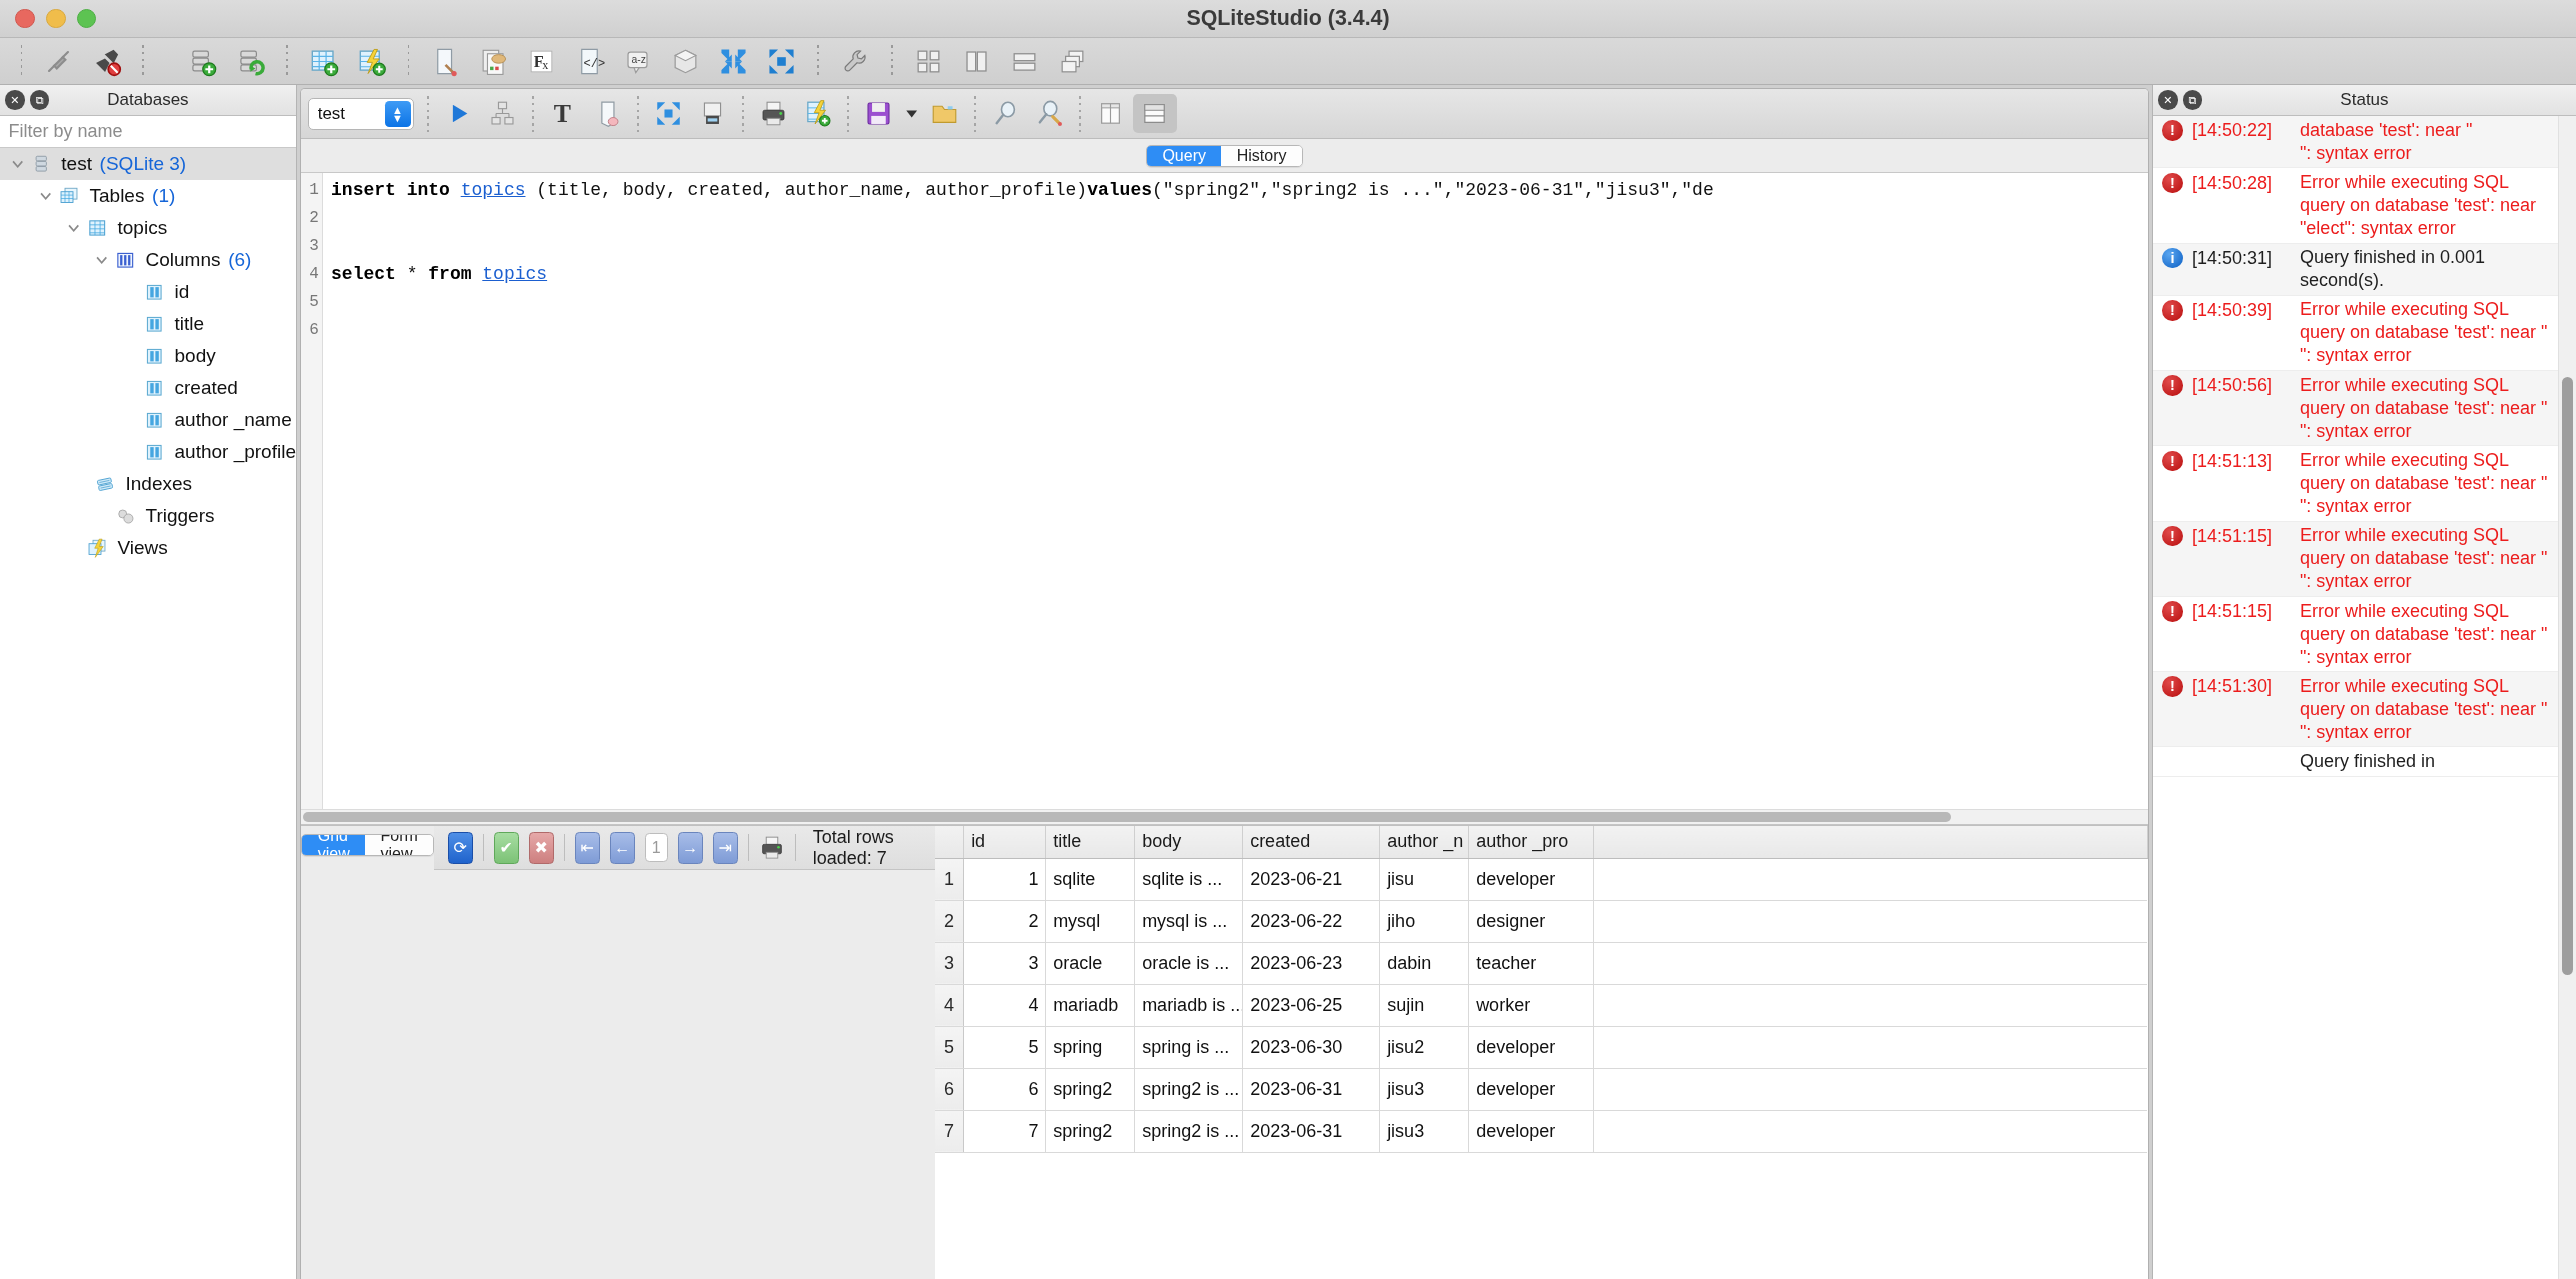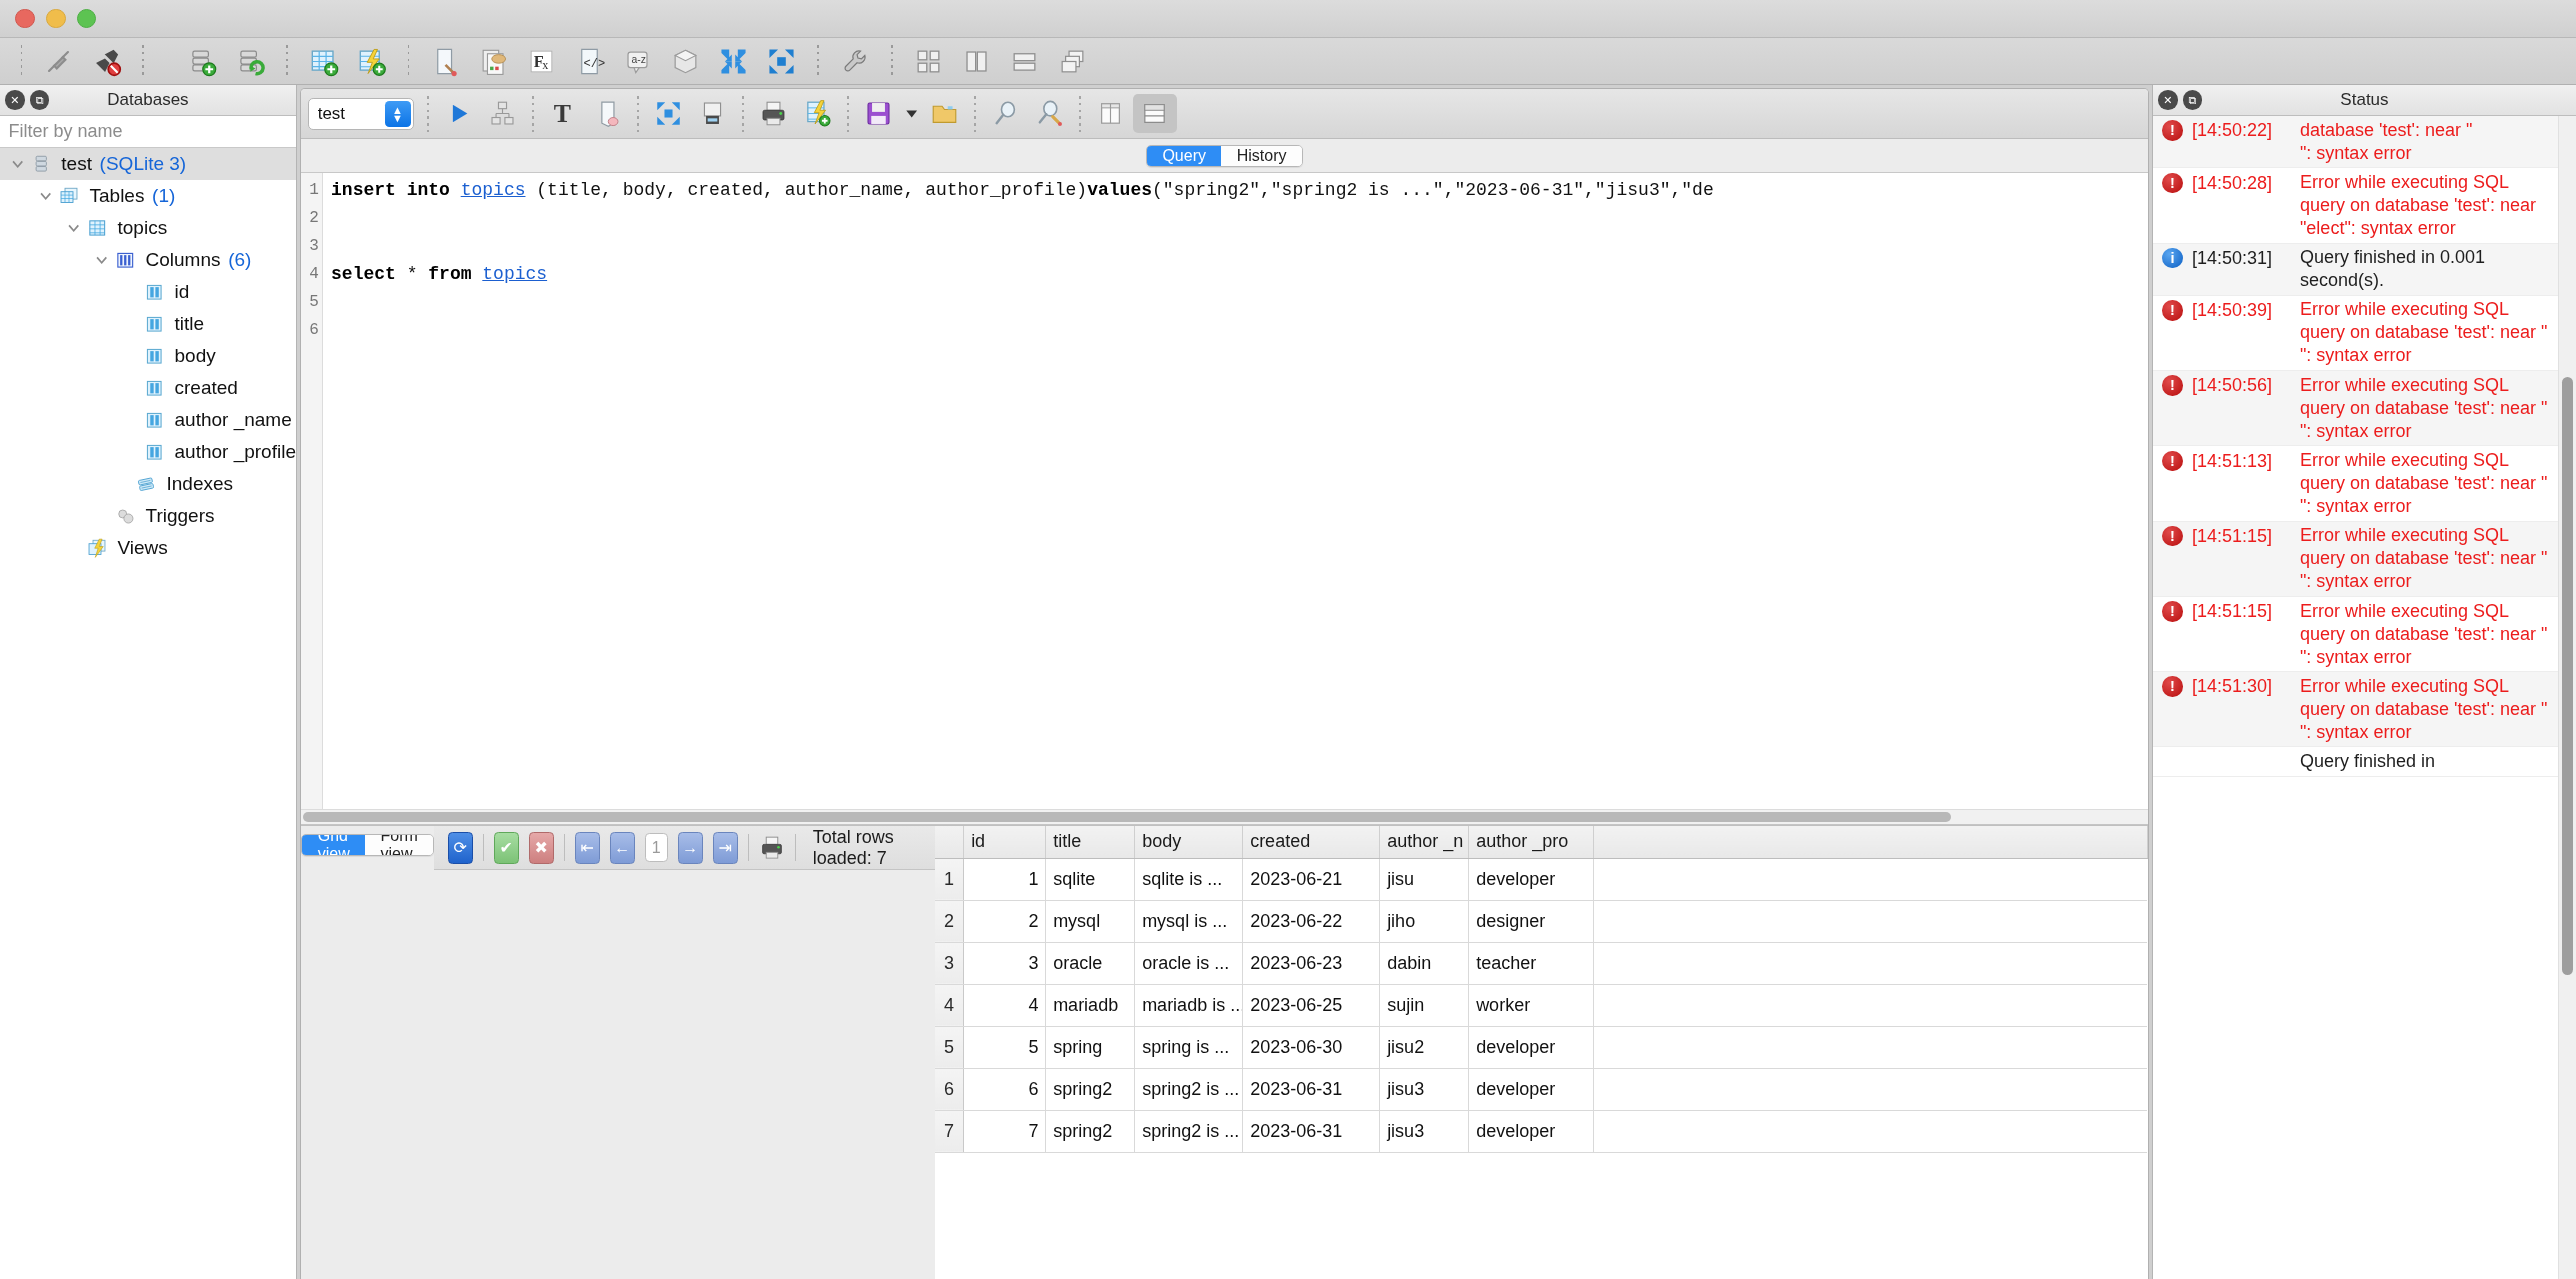--- a/index.html
+++ b/index.html
@@ -376,20 +376,21 @@
 <body>
 
 <div class="app-window">
 
   <div class="titlebar">
     <div class="traffic">
       <div class="tl-dot tl-red"></div>
       <div class="tl-dot tl-yellow"></div>
       <div class="tl-dot tl-green"></div>
     </div>
+    <div class="app-title">SQLiteStudio (3.4.4)</div>
   </div>
 
   <div class="main-toolbar">
     <div class="tb-sep"></div>
     <div class="tb-btn">
       <svg class="ico" width="31" height="31" viewBox="0 0 36 36">
         <g stroke="#8d8d8d" stroke-width="2.5" fill="#bdbdbd">
           <path d="M7 29 L14 22" stroke-linecap="round"></path>
             <path d="M29 7 L22 14" stroke-linecap="round"></path>
           <polygon points="13,23 18,18 23,13 26,16 21,21 16,26" fill="#a9a9a9"></polygon>
@@ -726,21 +727,21 @@
             </span>
             <span class="t-ico">
               <svg width="20.5" height="20.5" viewBox="0 0 36 36">
                 <rect x="6" y="6" width="24" height="24" fill="#dff2fd" stroke="#5aa8d0" stroke-width="1.8"></rect>
                 <rect x="11" y="9" width="6" height="18" fill="#45a6e0"></rect>
                 <rect x="20" y="9" width="6" height="18" fill="#45a6e0"></rect>
               </svg>
             </span>
             <span class="t-label">author _profile</span>
           </div>
-          <div class="tree-row" style="padding-left: 112px;">
+          <div class="tree-row" style="padding-left: 71px;">
             <span class="twisty empty">
               <svg viewBox="0 0 20 20">
                 <polyline points="4,7 10,14 16,7" fill="none" stroke="#8a8a8a" stroke-width="2.2"></polyline>
               </svg>
             </span>
             <span class="t-ico">
               <svg width="22" height="20.5" viewBox="0 0 36 36">
                 <g transform="rotate(-12 18 18)">
                   <rect x="6" y="9" width="24" height="8" rx="2" fill="#cfeaf8" stroke="#4a9fd0" stroke-width="1.5"></rect>
                   <rect x="6" y="19" width="24" height="8" rx="2" fill="#cfeaf8" stroke="#4a9fd0" stroke-width="1.5"></rect>

